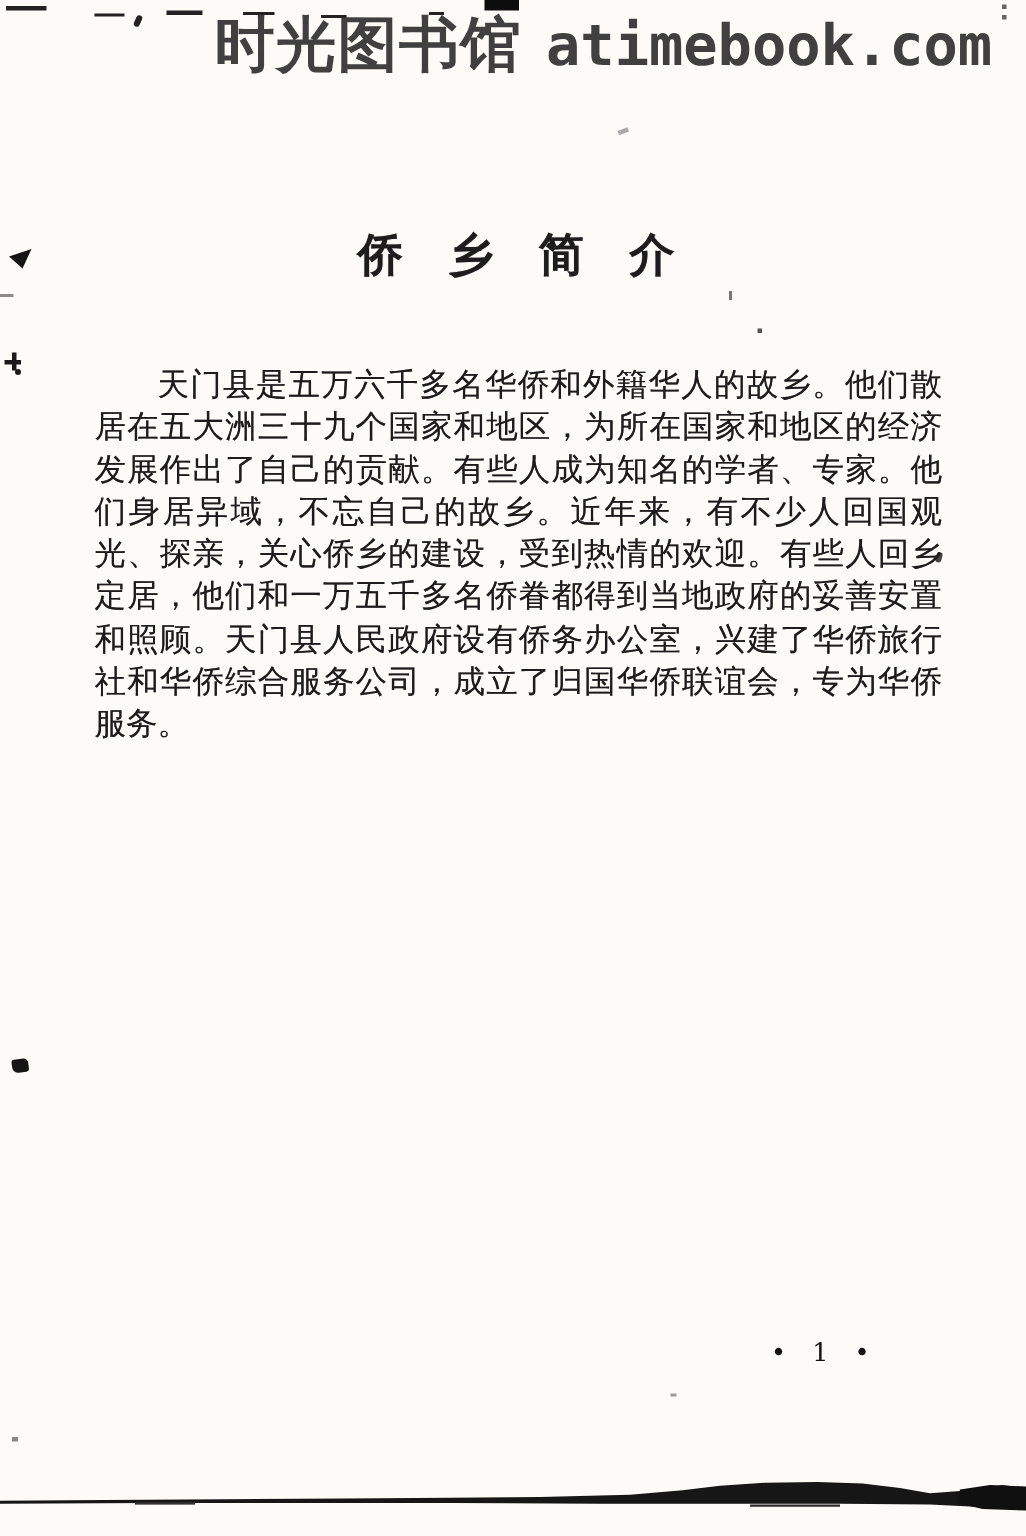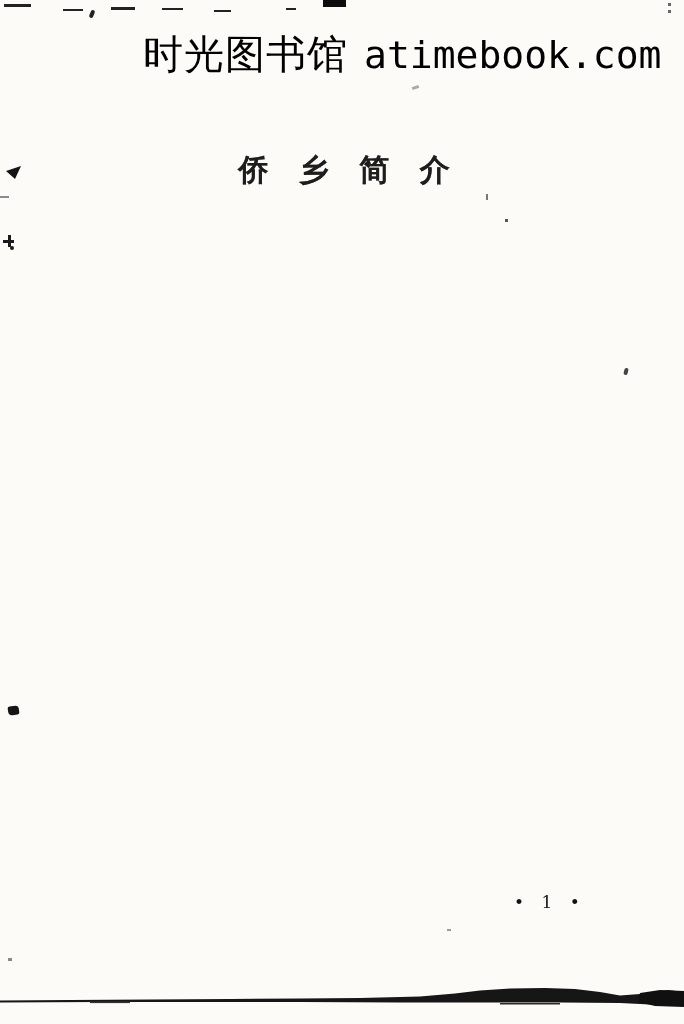--- a/index.html
+++ b/index.html
@@ -12,25 +12,24 @@
     overflow: hidden;
     font-family: "DejaVu Serif", "Liberation Serif", serif;
   }
 
   
   .watermark {
     position: absolute;
     left: 143px;
     top: 2px;
     white-space: nowrap;
-    color: #000000;
-    font-weight: normal;
+    color: #404040;
+    font-weight: bold;
     line-height: 56px;
     user-select: none;
-    margin-top: 24px;
   }
   .watermark .wm-cjk {
     font-family: "DejaVu Sans", "Liberation Sans", sans-serif;
     font-size: 40px;
     letter-spacing: 1px;
   }
   .watermark .wm-latin {
     font-family: "DejaVu Sans Mono", "Liberation Mono", monospace;
     font-size: 38px;
     margin-left: 16px;
@@ -139,20 +138,21 @@
   <div class="artifact a-ibar"></div>
   <div class="artifact a-dot1"></div>
   <div class="artifact a-comma2"></div>
   <div class="artifact a-blob2"></div>
   <div class="artifact a-speck-bl"></div>
   <div class="artifact a-speck-pn"></div>
 
   <h1 class="doc-title">侨 乡 简 介</h1>
 
   <div class="doc-body">
+    <p>天门县是五万六千多名华侨和外籍华人的故乡。他们散居在五大洲三十九个国家和地区，为所在国家和地区的经济发展作出了自己的贡献。有些人成为知名的学者、专家。他们身居异域，不忘自己的故乡。近年来，有不少人回国观光、探亲，关心侨乡的建设，受到热情的欢迎。有些人回乡定居，他们和一万五千多名侨眷都得到当地政府的妥善安置和照顾。天门县人民政府设有侨务办公室，兴建了华侨旅行社和华侨综合服务公司，成立了归国华侨联谊会，专为华侨服务。</p>
   </div>
 
   <div class="page-number">• 1 •</div>
 
   <svg class="svg-artifact" style="left:0; top:980px;" width="684" height="44">
     <polygon fill="#161616" points="
       0,20.5 70,20 150,19.5 230,19 300,18.5 360,18 420,16.5 455,13.5 480,10.5
       510,8.5 545,8 575,9 600,12 620,15.5 640,14 655,12 668,10 684,12
       684,26 668,25 650,24.5 620,23 560,22.5 480,22.5 400,22.5 300,22 200,22 100,22 0,22.5"></polygon>
     <polygon fill="#101010" points="640,13 660,10 684,11 684,27 655,26 638,22"></polygon>

